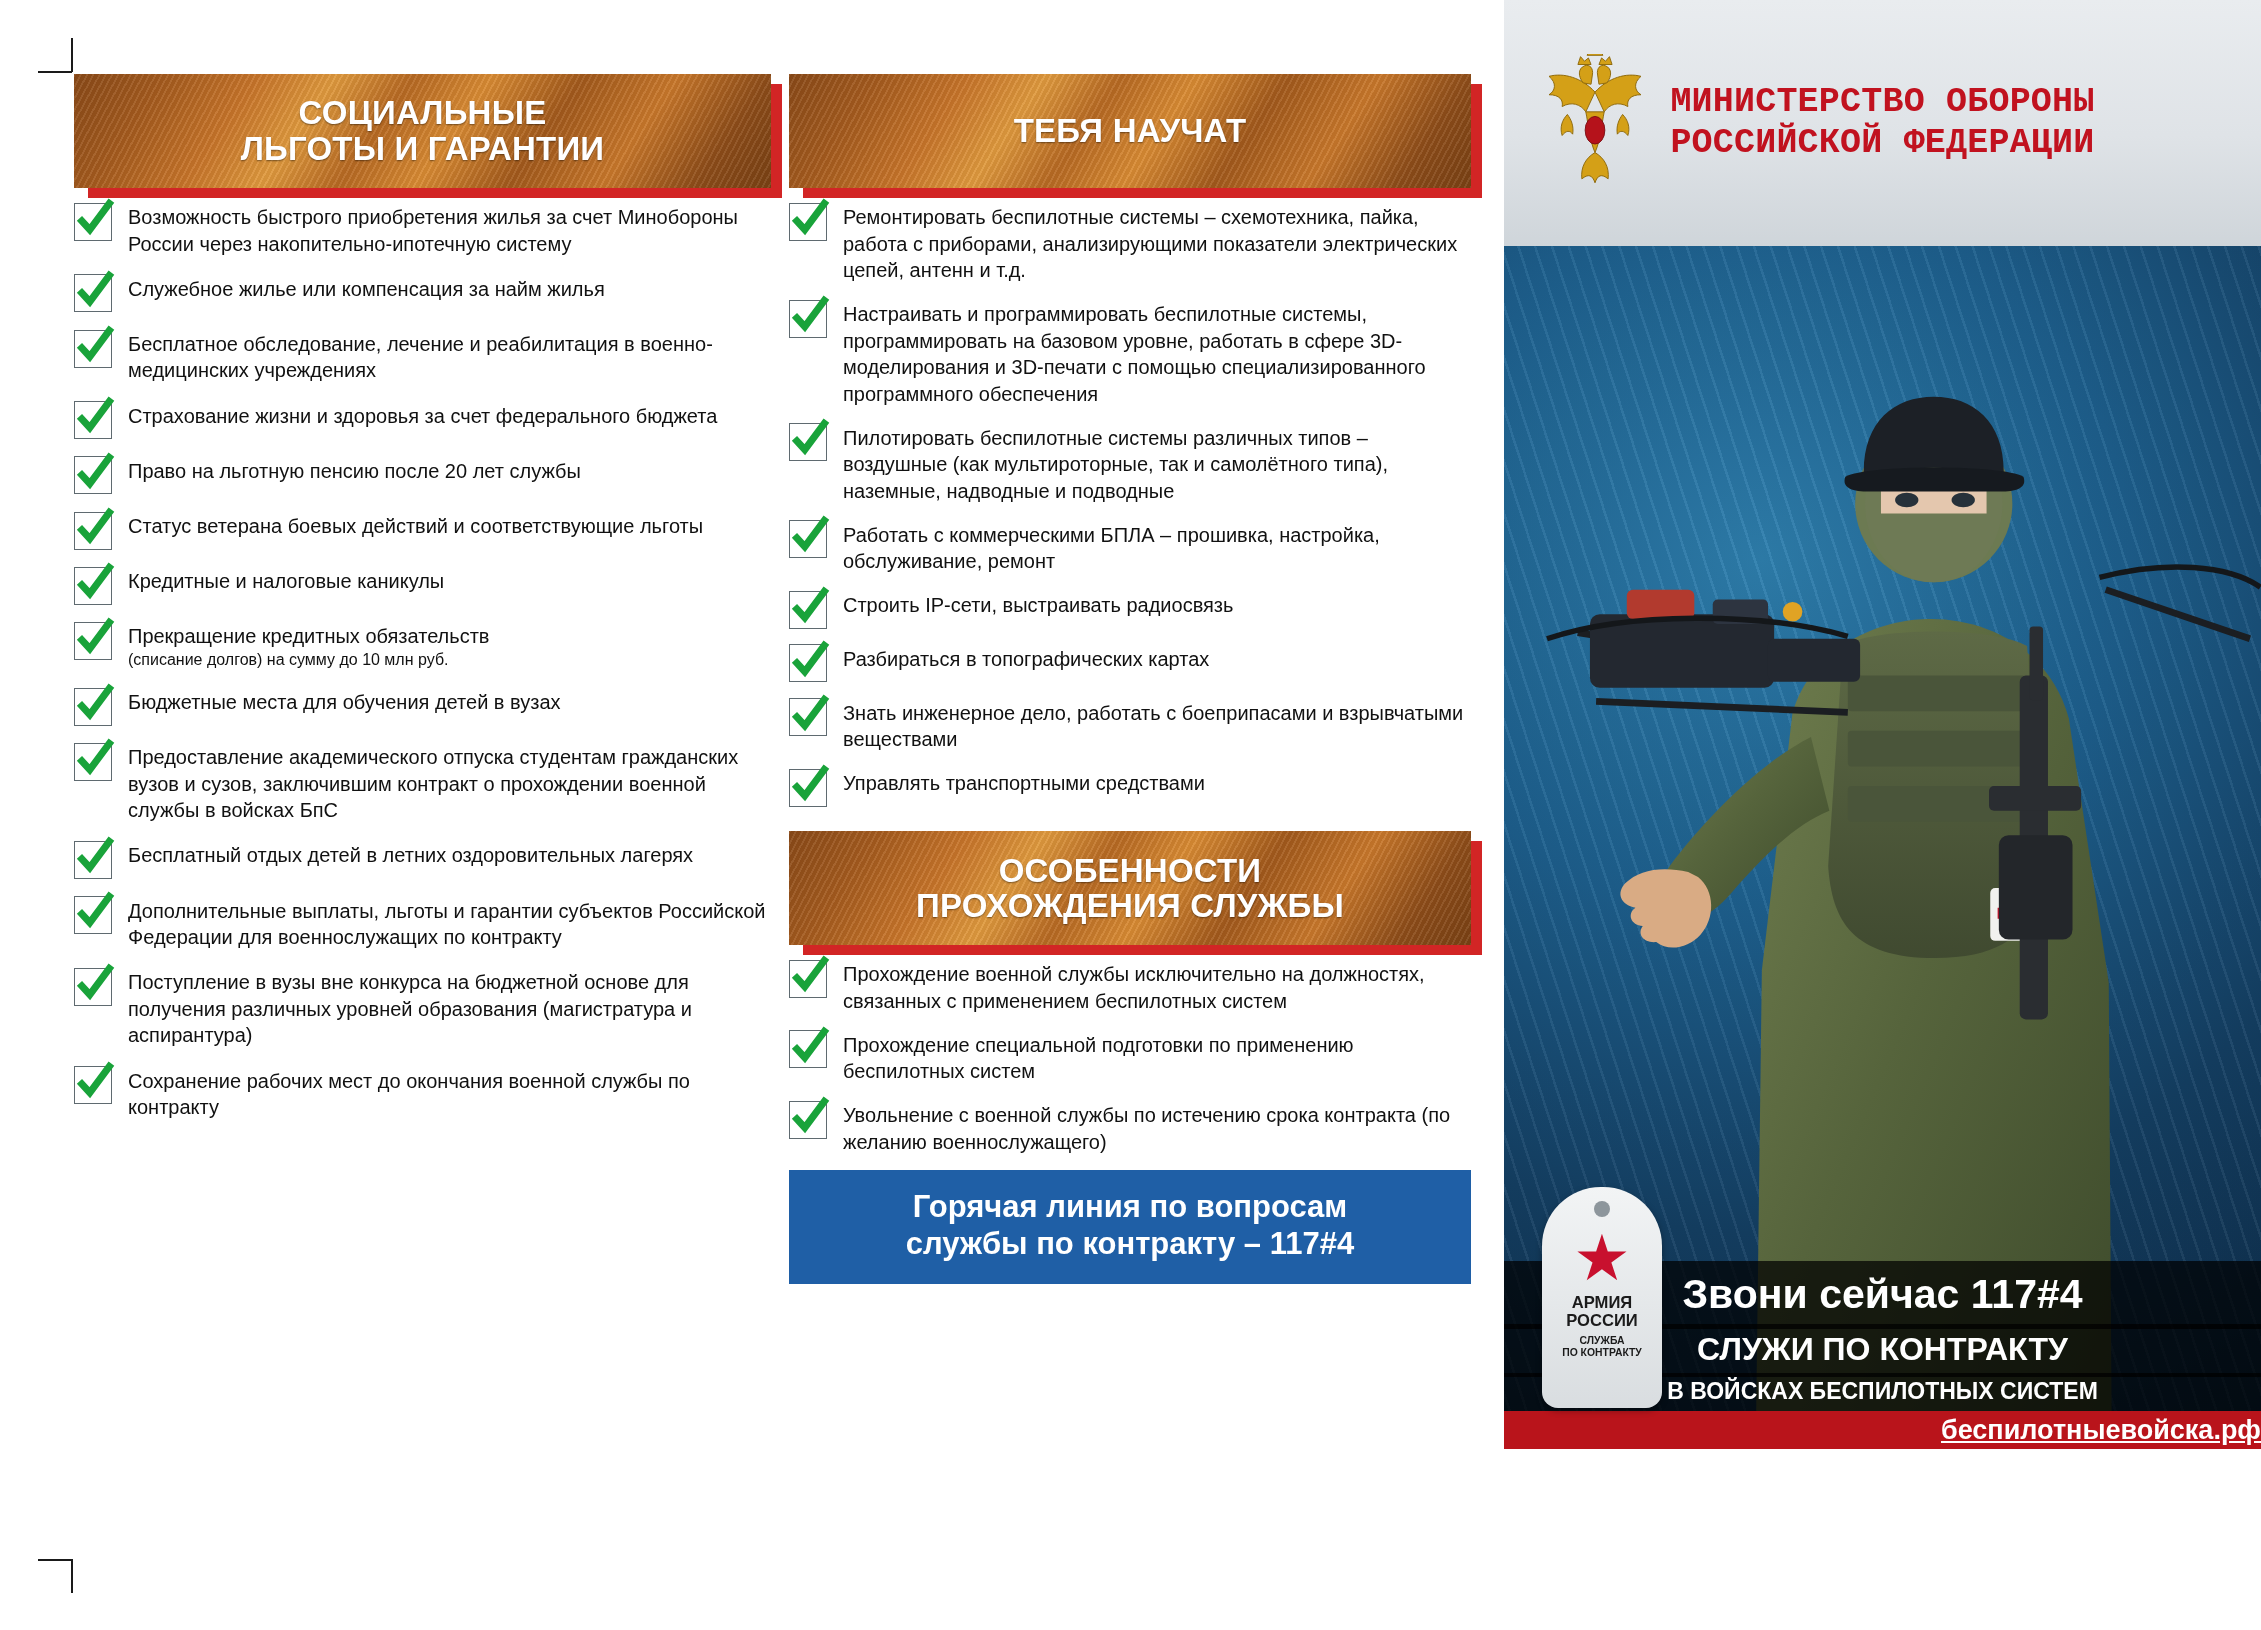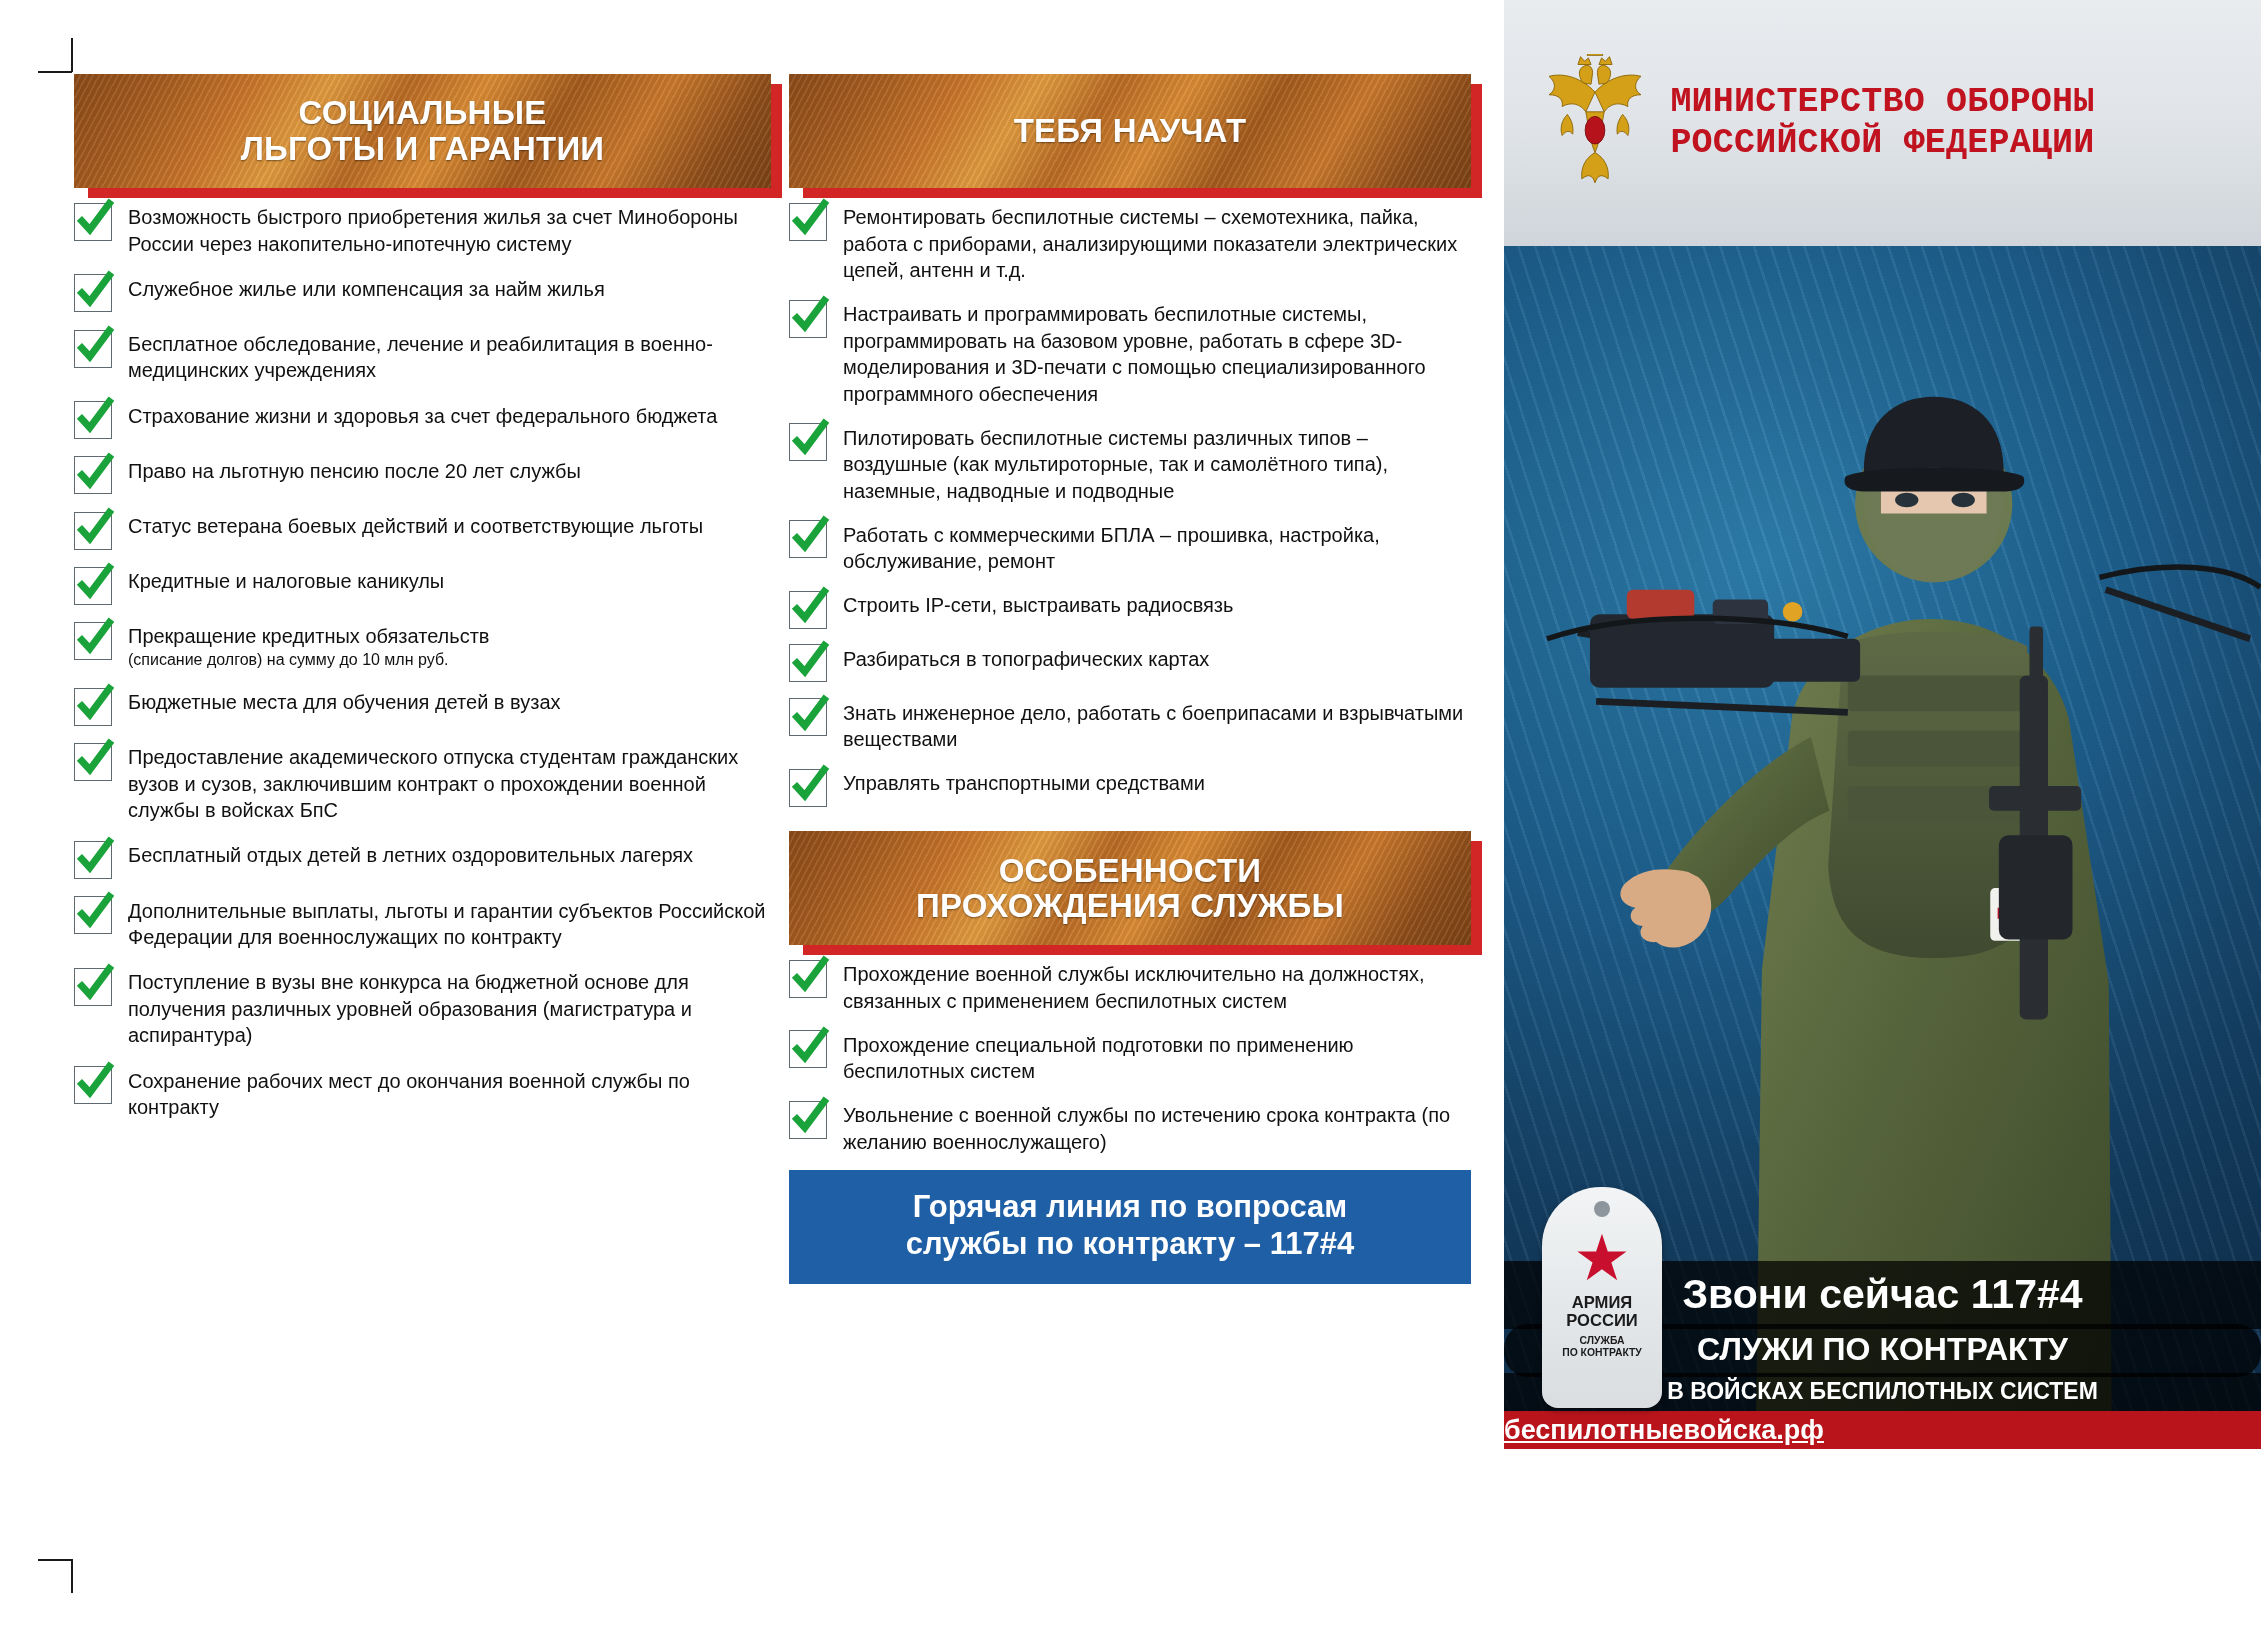--- a/index.html
+++ b/index.html
@@ -223,21 +223,20 @@
   .serve {
     position: absolute;
     left: 0; right: 0;
     bottom: 72px;
     background: rgba(0,0,0,0.72);
     color: #ffffff;
     font-weight: bold;
     font-size: 32px;
     text-align: center;
     padding: 7.4px 0 8.6px 0;
-    border-radius: 24px;
   }
   .troops {
     position: absolute;
     left: 0; right: 0;
     bottom: 38px;
     background: rgba(0,0,0,0.72);
     color: #ffffff;
     font-weight: bold;
     font-size: 23px;
     text-align: center;
@@ -245,21 +244,21 @@
   }
   .site {
     position: absolute;
     left: 0; right: 0;
     bottom: 0;
     height: 38px;
     background: #b9141b;
     color: #ffffff;
     font-weight: bold;
     font-size: 27px;
-    text-align: left;
+    text-align: right;
     line-height: 38px;
     text-decoration: underline;
   }
 
   
   .dogtag {
     position: absolute;
     left: 38px;
     bottom: 41px;
     width: 120px;

